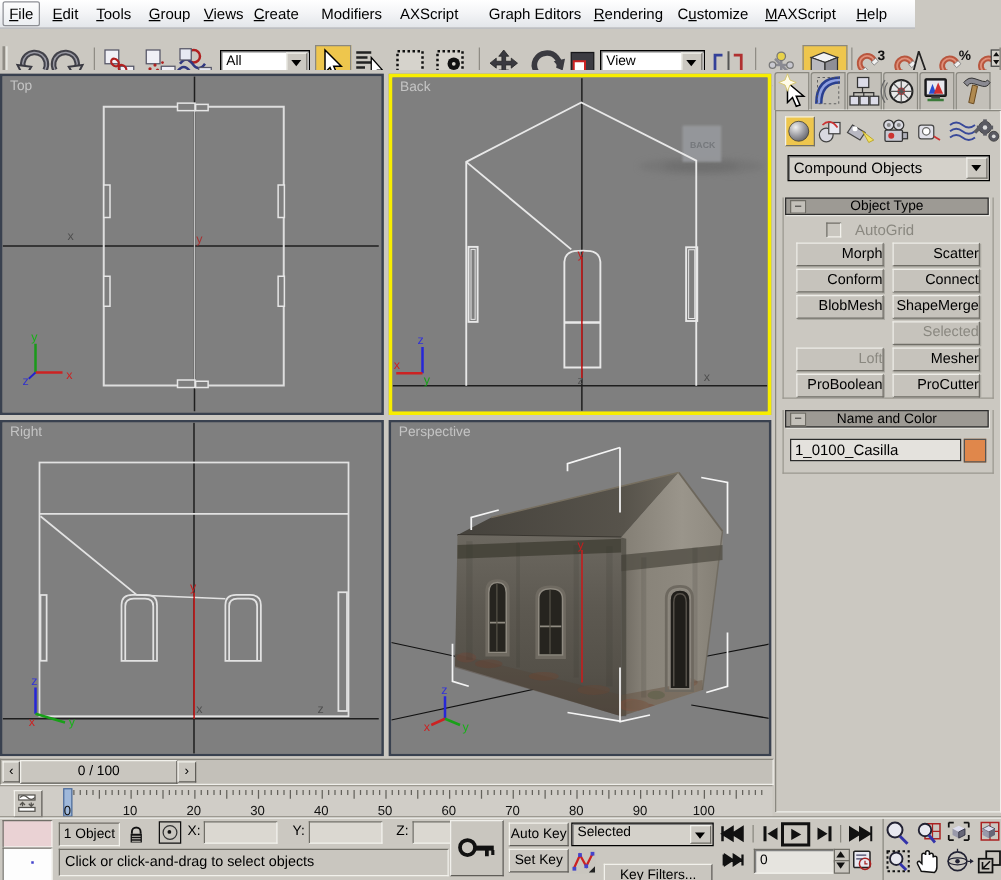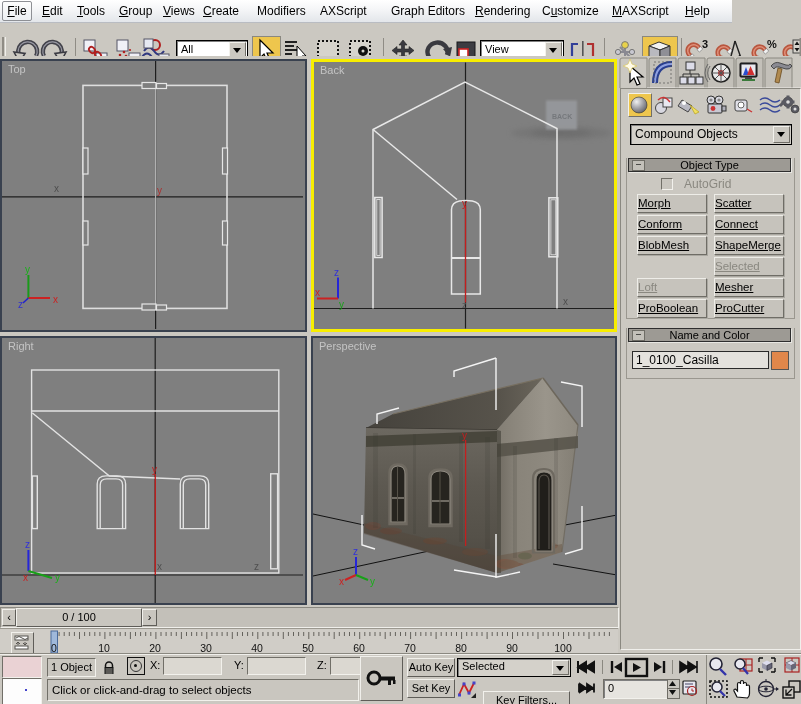--- a/index.html
+++ b/index.html
@@ -28,22 +28,22 @@
   
   #vparea{left:0;top:56px;width:618px;height:549px;background:#cbc8c1;}
   .vp{position:absolute;background:#7f7f7f;}
   .vplabel{position:absolute;left:6px;top:2px;font-size:11px;color:#c4c4c4;}
   
   #cpanel{left:618px;top:56px;width:183px;height:594px;background:#cbc8c1;}
   .b3d{border:1px solid;border-color:#f2f1ec #716f68 #716f68 #f2f1ec;background:#c6c3bc;}
   .sunk{border:1px solid;border-color:#716f68 #f2f1ec #f2f1ec #716f68;}
   .rollhead{position:absolute;background:#9d9a94;border:1px solid #2e2e2e;
      box-shadow:1px 1px 0 #e8e7e2;font-size:11px;color:#000;text-align:center;}
-  .cbtn{position:absolute;width:68px;height:17px;font-size:11.5px;color:#000;text-align:left;line-height:17px;
-     background:#c6c3bc;border:1px solid;border-color:#eeede8 #6f6d66 #6f6d66 #eeede8;box-shadow:1px 1px 0 #aaa8a1;text-decoration:underline;}
+  .cbtn{position:absolute;width:68px;height:17px;font-size:11.5px;color:#000;text-align:right;line-height:17px;
+     background:#c6c3bc;border:1px solid;border-color:#eeede8 #6f6d66 #6f6d66 #eeede8;box-shadow:1px 1px 0 #aaa8a1;}
   .cbtn.dis{color:#8a8880;}
   
   #tslider{left:0;top:605px;width:618px;height:23px;background:#cbc8c1;}
   #ruler{left:0;top:628px;width:618px;height:27px;background:#d0cdc7;border-top:1px solid #9b988f;}
   #statusbar{left:0;top:655px;width:801px;height:49px;background:#cbc8c1;}
   .sbtn{position:absolute;background:#c9c6bf;border:1px solid;border-color:#f2f1ec #5f5d58 #5f5d58 #f2f1ec;
      font-size:11px;text-align:center;color:#000;}
 </style>
 </head>
 <body>

